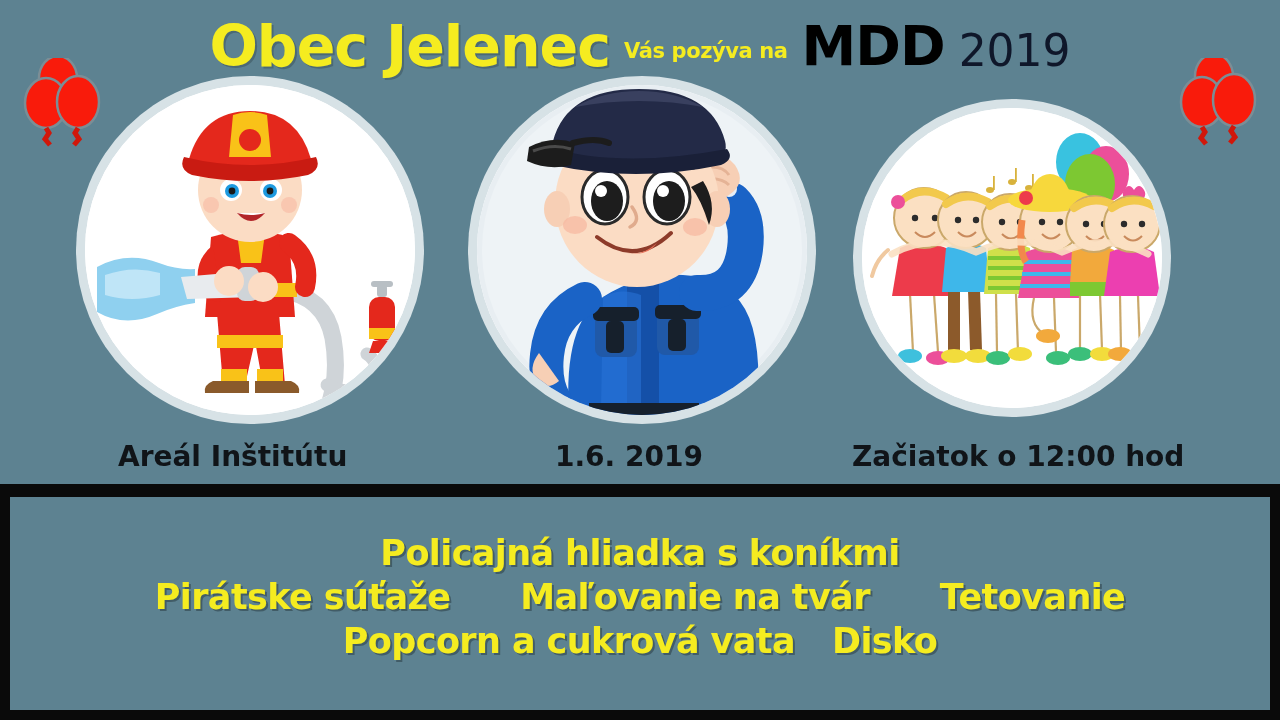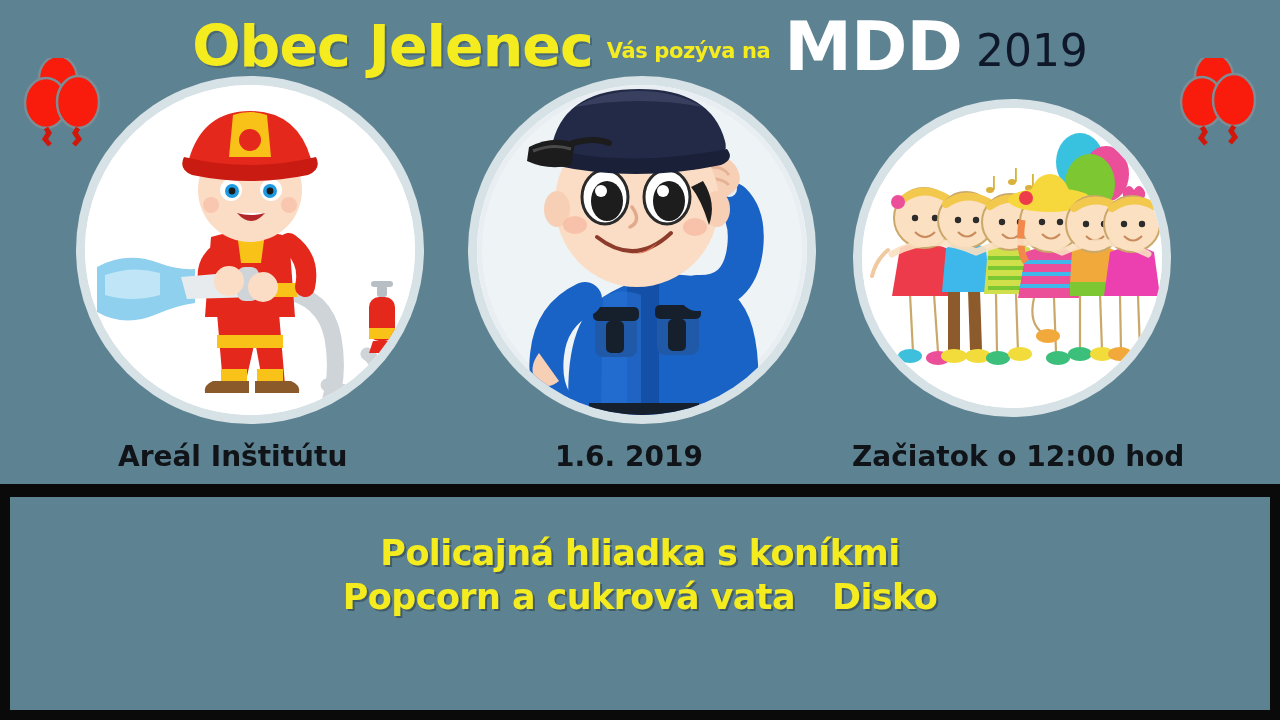--- a/index.html
+++ b/index.html
@@ -40,23 +40,23 @@
   .title-sub {
     font-size: 21px;
     font-weight: 700;
     color: #f5ec20;
     font-family: "DejaVu Sans", sans-serif;
     letter-spacing: -0.4px;
     position: relative;
     top: 5px;
   }
   .title-event {
-    font-size: 68px;
+    font-size: 55px;
     font-weight: 700;
-    color: #ffffff;
+    color: #000000;
     font-family: "DejaVu Sans", sans-serif;
     letter-spacing: -1px;
   }
   .title-year {
     font-size: 44px;
     font-weight: 400;
     color: #0f172a;
     font-family: "DejaVu Sans", sans-serif;
     position: relative;
     top: 4px;
@@ -424,20 +424,25 @@
     <span class="caption cap-left">Areál Inštitútu</span>
     <span class="caption cap-mid">1.6. 2019</span>
     <span class="caption cap-right">Začiatok o 12:00 hod</span>
   </div>
 
   <div class="panel">
     <div class="panel-inner">
       <div class="act-row r1">
         <span class="act">Policajná hliadka s koníkmi</span>
       </div>
+      <div class="act-row r2">
+        <span class="act">Pirátske súťaže</span>
+        <span class="act">Maľovanie na tvár</span>
+        <span class="act">Tetovanie</span>
+      </div>
       <div class="act-row r3">
         <span class="act">Popcorn a cukrová vata</span>
         <span class="act">Disko</span>
       </div>
     </div>
   </div>
 
 </div>
 
 </body></html>

